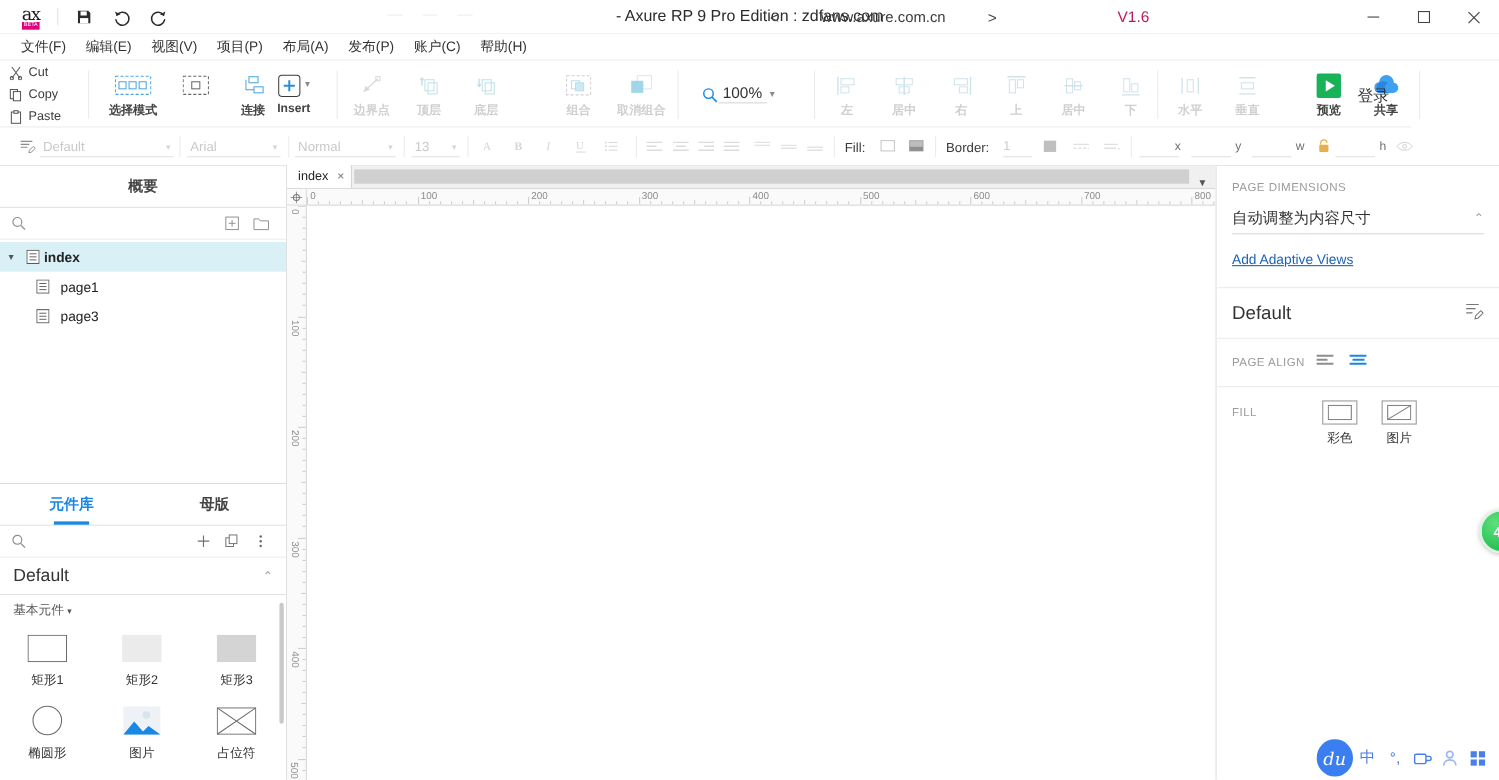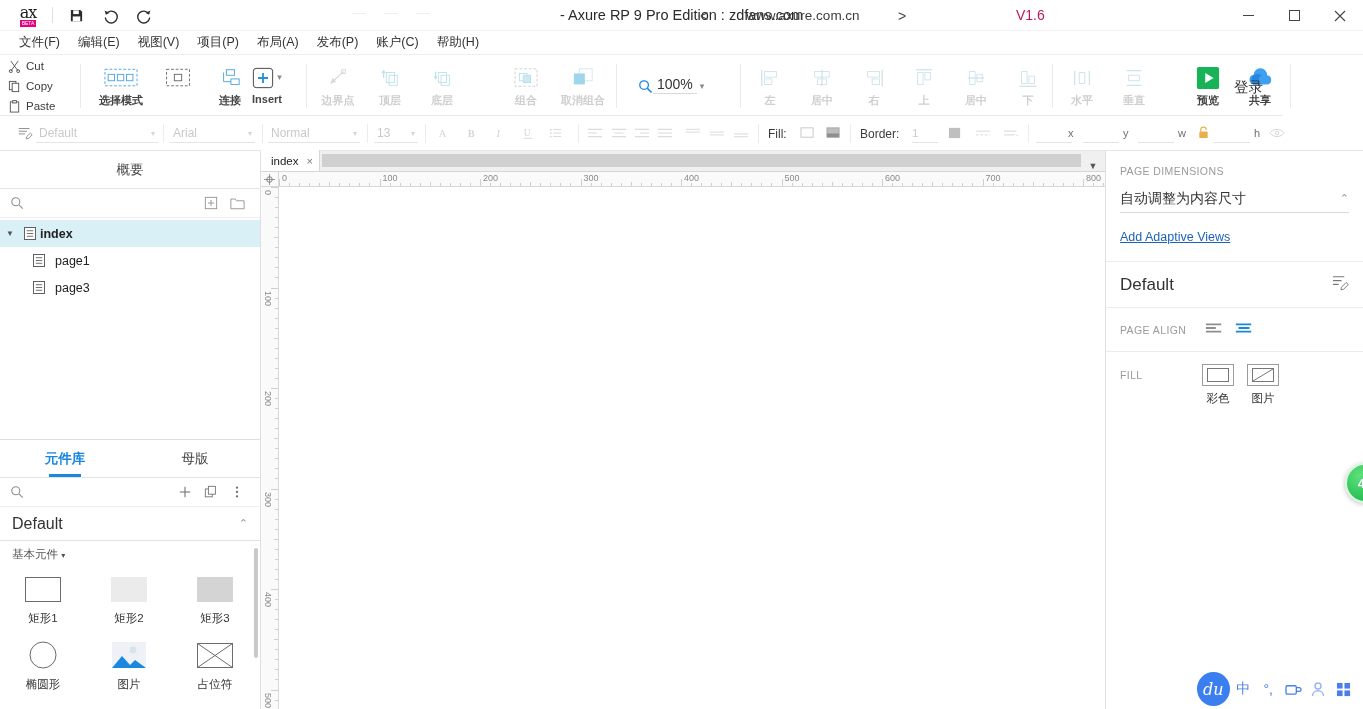--- a/index.html
+++ b/index.html
@@ -65,21 +65,21 @@
   .fsel { position:absolute; top:8px; height:19px; border-bottom:1px solid #e4e4e4; display:flex; align-items:center; justify-content:space-between; font-size:12px; color:#c9c9c9; padding:0 3px;}
   .fsel .ar { font-size:8px; color:#d5d5d5; }
   .fico { position:absolute; top:6px; width:22px; height:22px; display:flex; align-items:center; justify-content:center; color:#d8d8d8;}
   .fb-label { position:absolute; font-size:12px; color:#3a3a3a; top:11px;}
   .numfield { position:absolute; top:8px; height:19px; border-bottom:1px solid #e2e2e2; font-size:11.5px; color:#ccc; display:flex; align-items:center;}
   .numtag { position:absolute; top:11px; font-size:11px; color:#6f6f6f;}
 
   
   .leftpanel { position:absolute; left:0; top:151px; width:261px; height:558px; background:#fff; border-right:1px solid #e0e0e0;}
   .tabrow { display:flex; height:38px; border-bottom:1px solid #e4e4e4; }
-  .tabrow .tab { flex:1; text-align:center; line-height:37px; font-size:13.5px; color:#444; position:relative; cursor:default;}
+  .tabrow .tab { flex:1; text-align:center; line-height:37px; font-size:13.5px; color:#444; position:relative; cursor:default;font-weight:bold;}
   .tabrow .tab.active { color:#1a87e0; font-weight:bold; }
   .tabrow .tab.active:after { content:""; position:absolute; left:50%; transform:translateX(-50%); bottom:0; width:32px; height:3px; background:#1a87e0;}
   .searchrow { height:29px; display:flex; align-items:center; padding:0 10px; border-bottom:1px solid #eeeeee; }
   .searchrow .sp { flex:1; }
   .srch-ico { width:20px; display:flex; align-items:center; }
   .act-ico { width:26px; display:flex; align-items:center; justify-content:center;}
   .ptree { padding-top:2px; }
   .pnode { height:27px; display:flex; align-items:center; font-size:12.5px; color:#222; cursor:default; }
   .pnode.sel { background:#d9f0f7; font-weight:bold; }
   .pnode .arrow { width:20px; text-align:center; font-size:8px; color:#555; }
@@ -967,36 +967,36 @@
       <span style="font-size:17px;color:#333">Default</span>
       <span>
         <svg width="17" height="17" viewBox="0 0 18 18">
             <path d="M1 3h12M1 7h9M1 11h6" stroke="#777" stroke-width="1.1"></path>
             <path d="M10 14l5-5 2.2 2.2-5 5-2.7.6z" fill="none" stroke="#777"></path>
           </svg>
       </span>
     </div>
 
     <div class="rrow" style="height:44px; display:flex; align-items:center; padding:0 14px;">
-      <span class="sectlbl" style="width:85px">PAGE ALIGN</span>
+      <span class="sectlbl" style="width:76px">PAGE ALIGN</span>
       <span style="margin-right:12px">
         <svg width="18" height="14" viewBox="0 0 20 14">
             <path d="M1 3h17M1 7h11M1 11h17" stroke="#8d8d8d" stroke-width="2"></path>
           </svg>
       </span>
       <span>
         <svg width="18" height="14" viewBox="0 0 20 14">
             <path d="M1 3h17M4 7h12M1 11h17" stroke="#1a87e0" stroke-width="2"></path>
           </svg>
       </span>
     </div>
 
     <div class="rrow" style="height:76px; display:flex; align-items:flex-start; padding:12px 14px 0 14px;">
       <span class="sectlbl" style="width:82px; line-height:22px;">FILL</span>
-      <div class="fillcell" style="margin-right:13px">
+      <div class="fillcell" style="margin-right:22px">
         <div class="fillbox">
           <svg width="22" height="14">
               <rect x="0.5" y="0.5" width="21" height="13" fill="#fff" stroke="#777"></rect>
             </svg>
         </div>
         <div class="fl">彩色</div>
       </div>
       <div class="fillcell">
         <div class="fillbox">
           <svg width="22" height="14">

